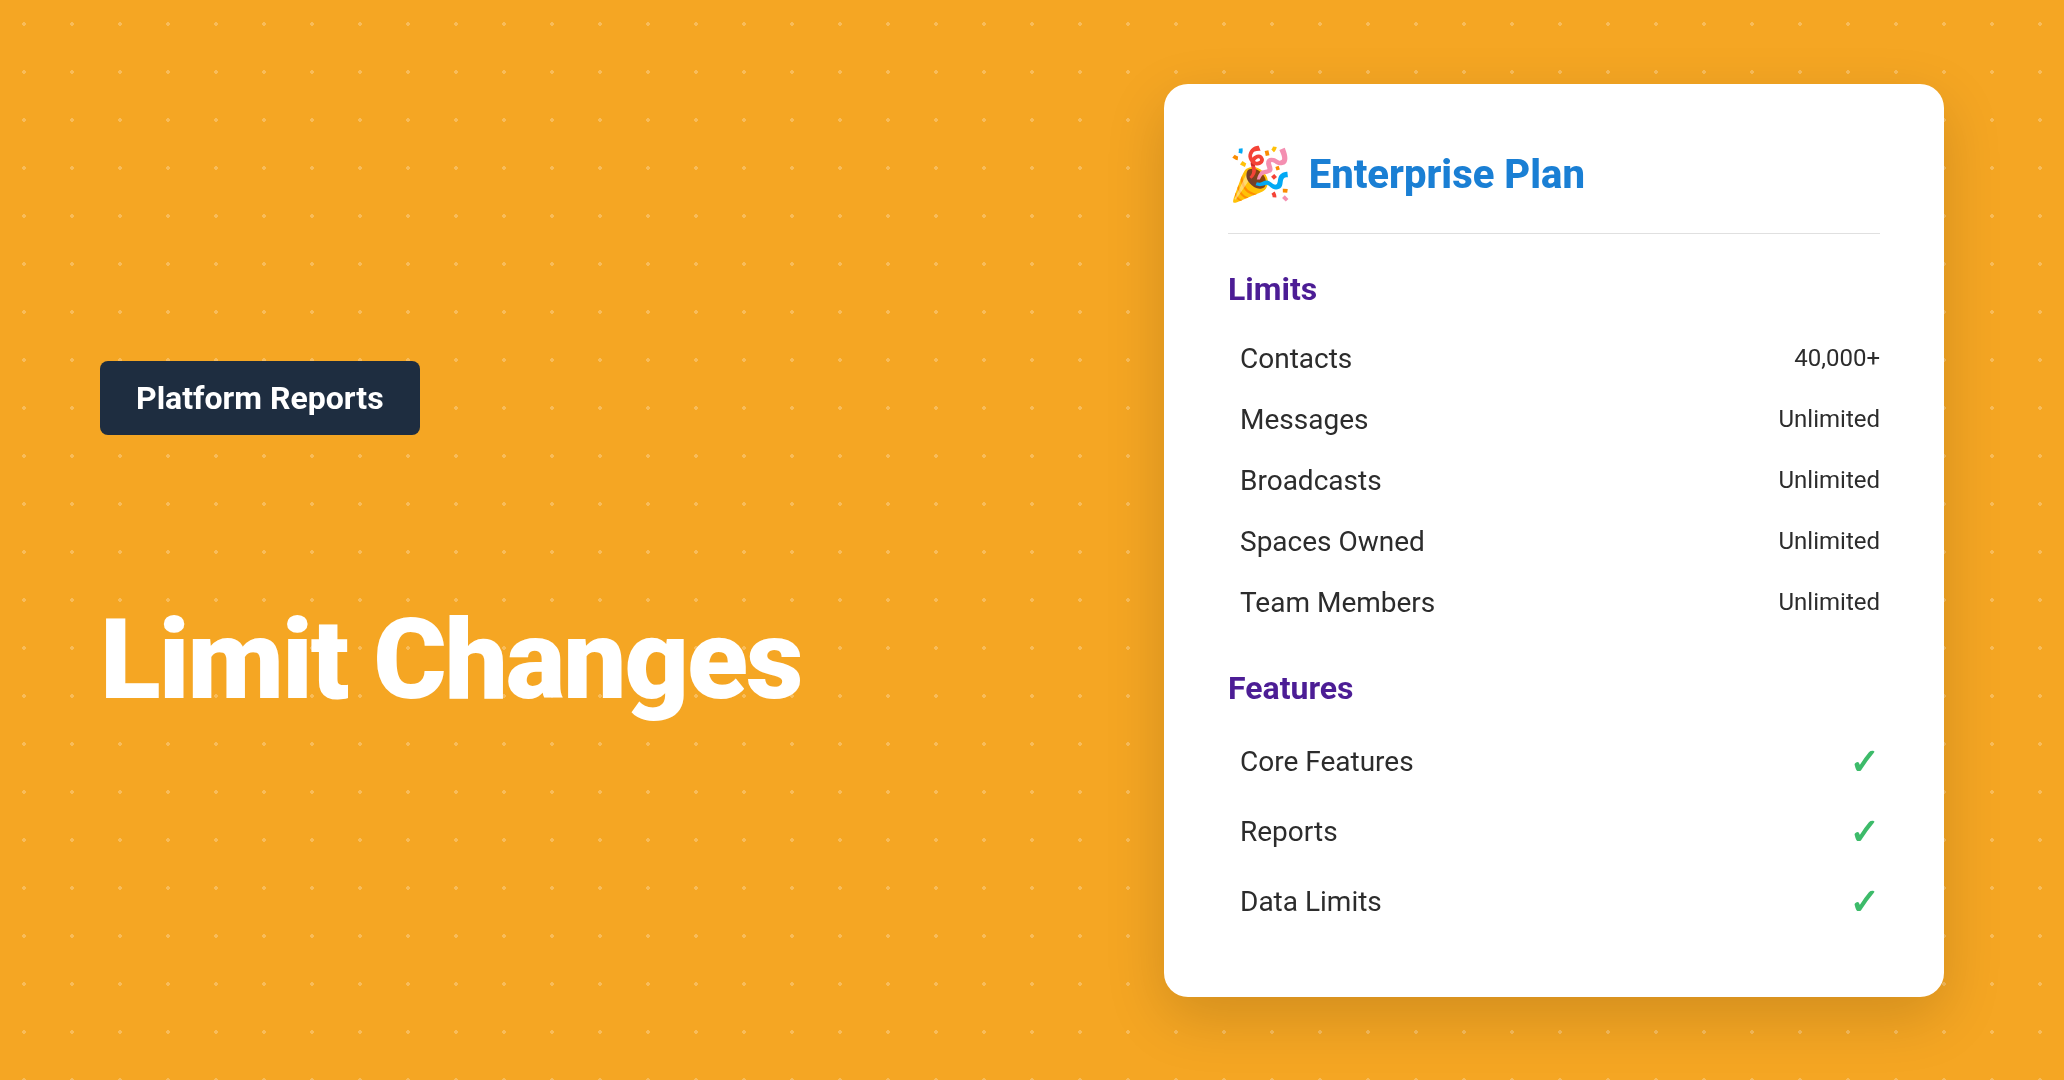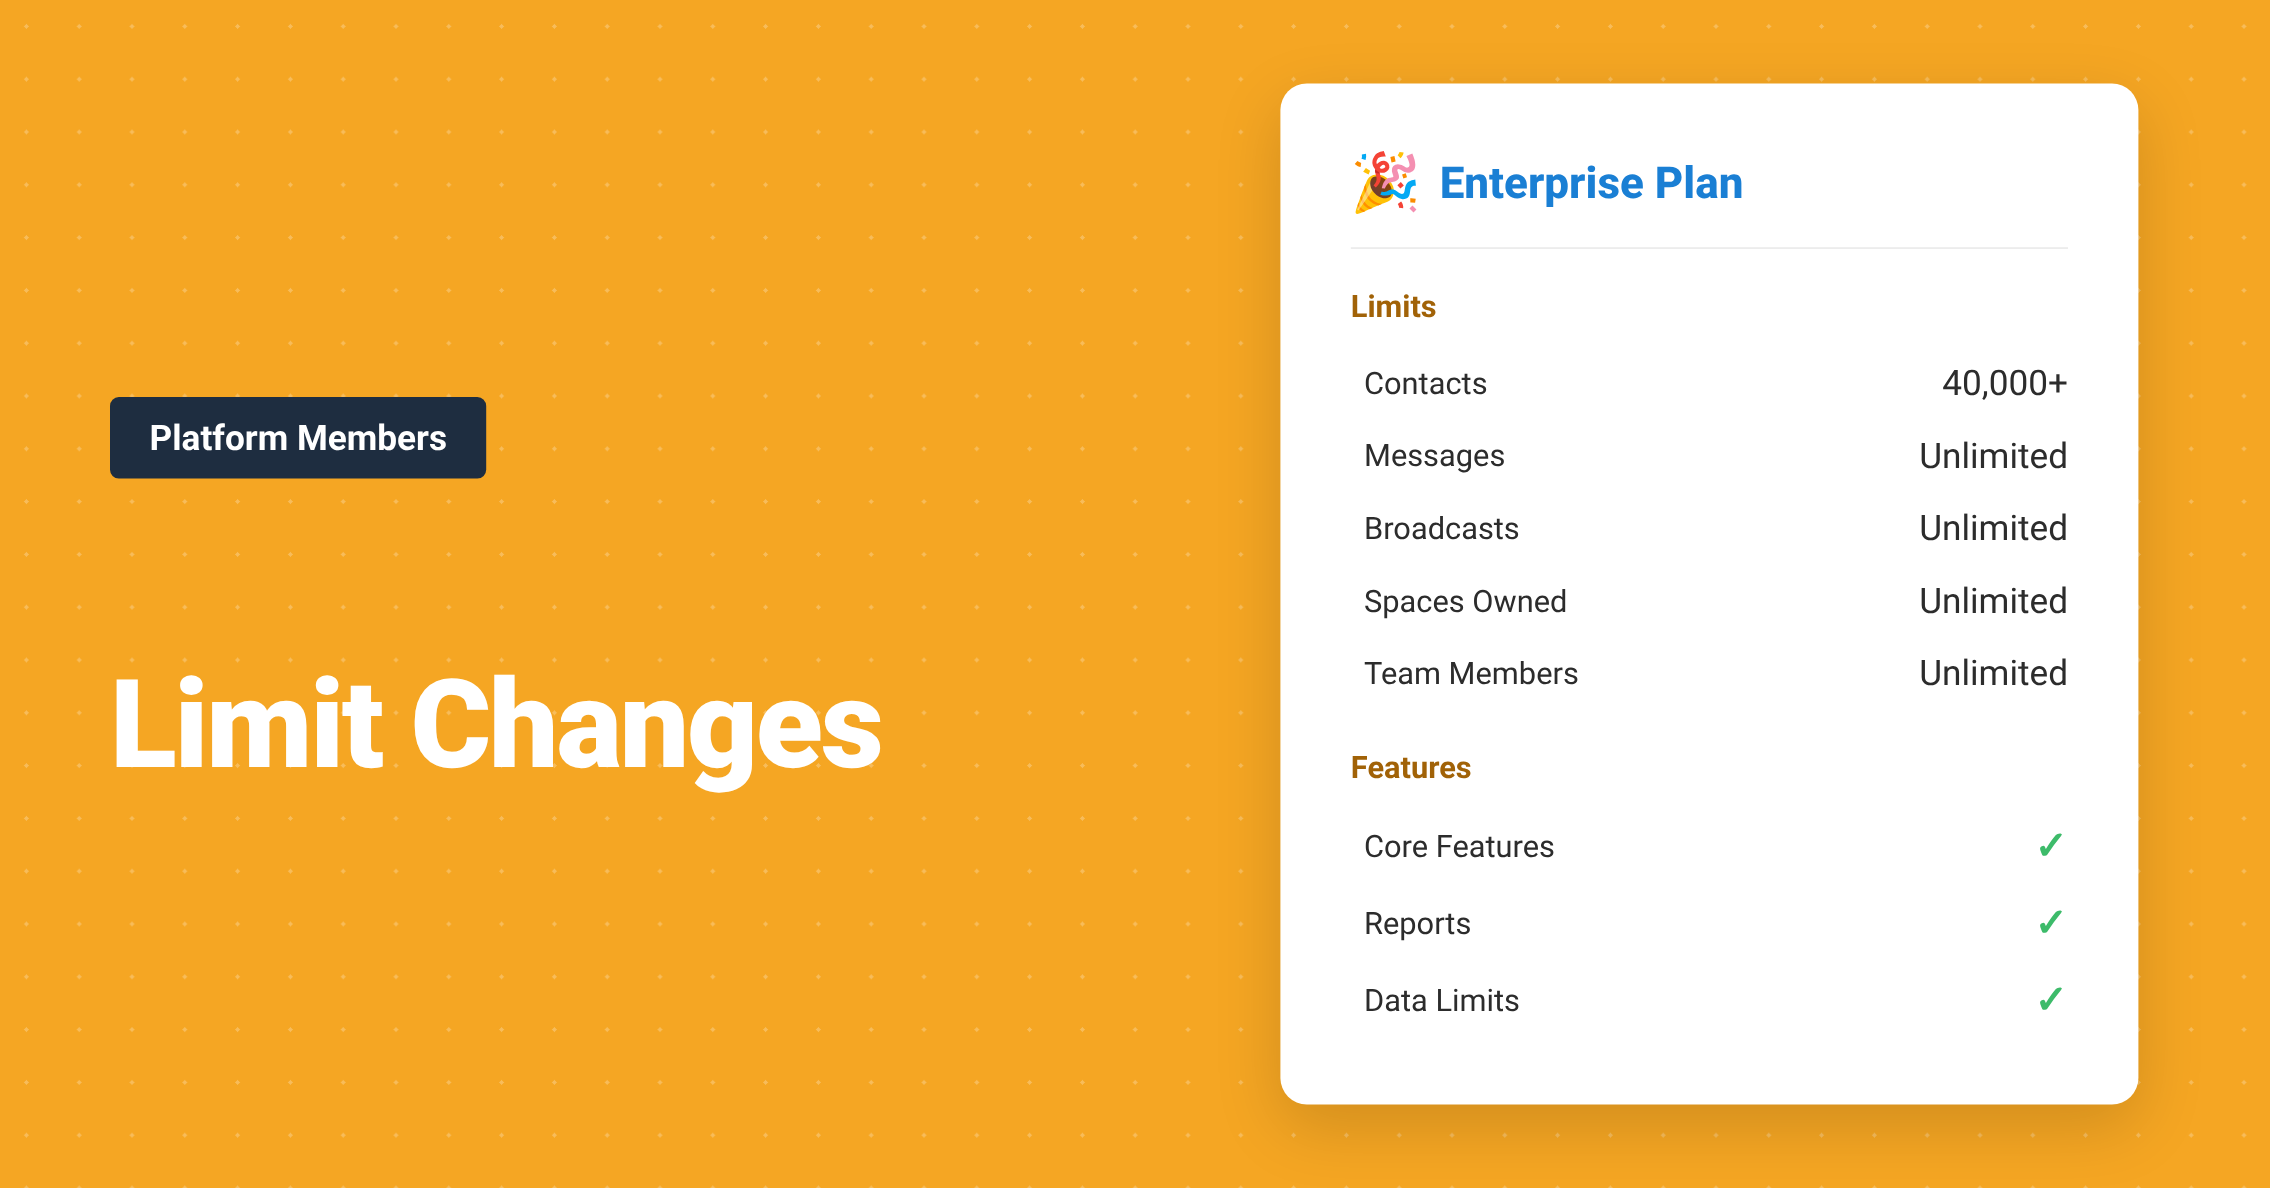--- a/index.html
+++ b/index.html
@@ -93,42 +93,42 @@
       color: #1a7fd4;
     }
 
     .divider {
       height: 1px;
       background-color: #e0e0e0;
       margin-bottom: 36px;
     }
 
     .section-label {
-      font-size: 28px;
+      font-size: 32px;
       font-weight: 700;
-      color: #a16207;
+      color: #4c1d95;
       margin-bottom: 20px;
     }
 
     .feature-row {
       display: flex;
       justify-content: space-between;
       align-items: center;
       padding: 14px 0;
     }
 
     .feature-name {
       font-size: 28px;
       color: #2c2c2c;
       font-weight: 400;
       margin-left: 12px;
     }
 
     .feature-value {
-      font-size: 32px;
+      font-size: 24px;
       color: #2c2c2c;
       font-weight: 400;
       text-align: center;
     }
 
     .checkmark {
       color: #3dbb6a;
       font-size: 36px;
       font-weight: 700;
     }
@@ -137,21 +137,21 @@
       margin-top: 36px;
     }
   </style>
 </head>
 <body>
 
 <div class="background">
   <div class="dot-pattern"></div>
 
   <div class="left-section">
-    <div class="badge">Platform Members</div>
+    <div class="badge">Platform Reports</div>
     <h1 class="main-title">
       <br>
       <span>Limit Changes</span>
     </h1>
   </div>
 
   <div class="right-section">
     <div class="card">
 
       <div class="card-header">

